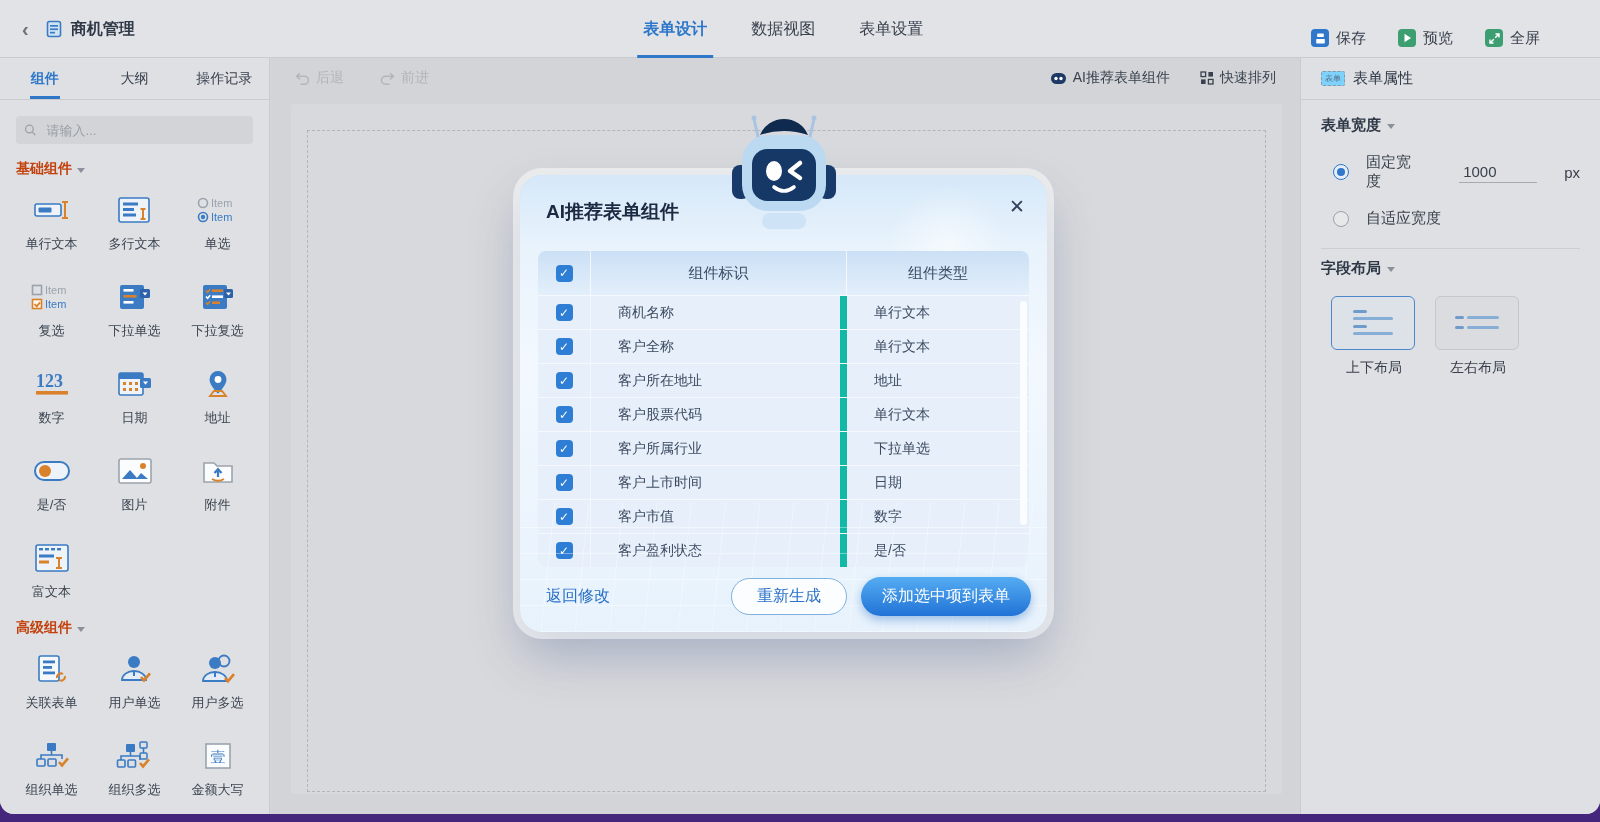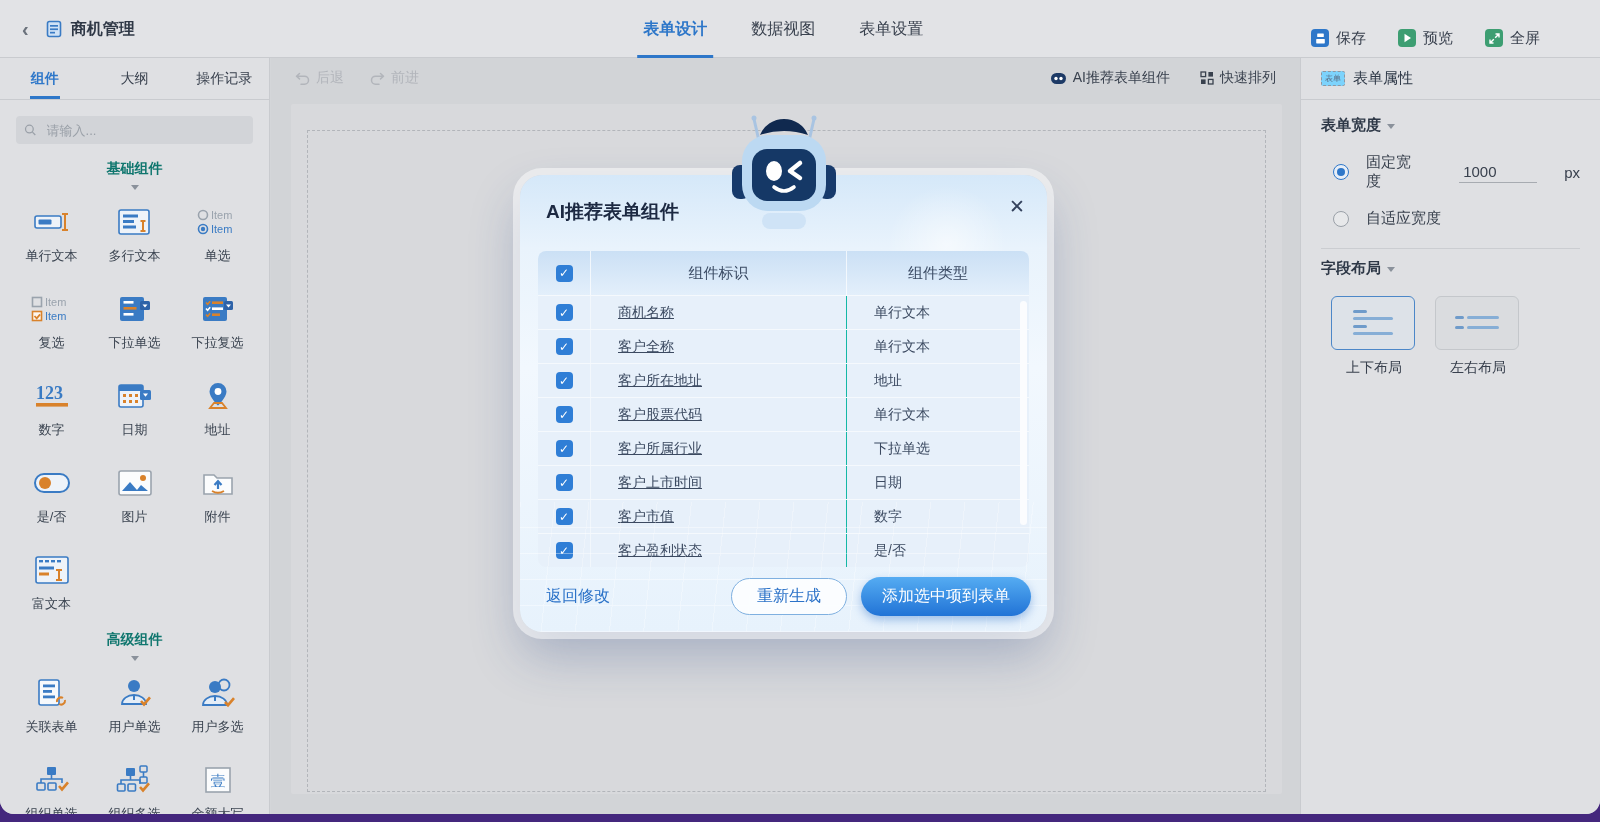--- a/index.html
+++ b/index.html
@@ -30,33 +30,33 @@
   .side-tab { flex:1; display:flex; align-items:center; justify-content:center; font-size:14px;
               color:#39414e; position:relative; cursor:pointer; }
   .side-tab.active { color:#2e77c9; font-weight:bold; }
   .side-tab.active::after { content:""; position:absolute; left:50%; transform:translateX(-50%); bottom:0; width:30px; height:3px; background:#2e77c9; }
   .search-wrap { margin:16px 16px 12px; height:28px; background:#d2d4d8; border-radius:4px;
                  display:flex; align-items:center; padding:0 8px; gap:10px; }
   .search-wrap input { border:none; outline:none; background:transparent; font-size:13px; color:#4a525e; width:100%;
                        font-family:"Liberation Sans","DejaVu Sans",sans-serif; }
   .search-wrap input::placeholder { color:#9aa0a8; }
   .side-section { margin-top:16px; }
-  .section-title { padding:0 16px; font-size:14px; font-weight:bold; color:#0f766e; display:flex; align-items:center; gap:5px;flex-direction:column; }
+  .section-title { padding:0 16px; font-size:14px; font-weight:bold; color:#c2410c; display:flex; align-items:center; gap:5px; }
   .caret { width:0; height:0; border-left:4px solid transparent; border-right:4px solid transparent;
            border-top:5px solid #8a919b; display:inline-block; margin-top:2px; }
   .comp-grid { display:grid; grid-template-columns:repeat(3,1fr); padding:14px 10px 2px; row-gap:26px; }
   .comp-item { display:flex; flex-direction:column; align-items:center; gap:7px; cursor:grab; }
   .comp-icon { height:36px; display:flex; align-items:center; justify-content:center; }
   .comp-label { font-size:13px; color:#3b4451; }
 
   
   .workspace { position:absolute; left:271px; top:58px; right:300px; bottom:0; background:#d2d4d7; }
   .canvas-toolbar { position:absolute; left:0; top:0; right:0; height:40px; display:flex; align-items:center;
                     justify-content:space-between; padding:0 24px; }
-  .undo-redo { display:flex; gap:26px; }
+  .undo-redo { display:flex; gap:36px; }
   .tool-btn { display:flex; align-items:center; gap:6px; font-size:14px; }
   .tool-btn.disabled { color:#b2b5bb; cursor:default; }
   .tool-btn.dark { color:#39414e; cursor:pointer; }
   .tool-right { display:flex; gap:30px; align-items:center; }
   .canvas-panel { position:absolute; left:20px; right:18px; top:46px; bottom:20px; background:#d8d9dc; border-radius:2px; }
   .dashed-area { position:absolute; left:16px; right:16px; top:26px; bottom:2px; border:1px dashed #b2b5ba; }
 
   
   .rightpanel { position:absolute; right:0; top:58px; bottom:0; width:300px; background:#dfe0e3;
                 border-left:1px solid #c9cbcf; z-index:4; }
@@ -94,21 +94,21 @@
   .ai-table { position:absolute; left:18px; right:18px; top:76px; height:316px; border-radius:8px; overflow:hidden; }
   .t-head { display:grid; grid-template-columns:52px 257px 1fr; height:44px;
             background:linear-gradient(180deg,#cbe0f5,#e3effb); align-items:center; }
   .t-head .hcell { text-align:center; font-size:15px; color:#3a4a63; }
   .t-row { display:grid; grid-template-columns:52px 257px 1fr; height:34px; background:#e7f0fa;
            border-top:1px solid #f5f9fd; align-items:center; }
   .cellcb { display:flex; justify-content:center; }
   .cb { width:17px; height:17px; border-radius:4px; background:#2f7ed6; color:#fff; font-size:12px; font-weight:bold;
         display:flex; align-items:center; justify-content:center; line-height:1; cursor:pointer; }
   .t-row .cname, .t-row .ctype { font-size:14px; color:#3c4a61; padding-left:27px; }
-  .t-row .cname { border-left:1px solid #f2f7fc; border-right:1px solid #14b8a6; height:100%; display:flex; align-items:center;text-decoration:underline; }
+  .t-row .cname { border-left:1px solid #f2f7fc; border-right:7px solid #14b8a6; height:100%; display:flex; align-items:center; }
   .t-head .hname { border-left:1px solid rgba(255,255,255,0.7); border-right:1px solid rgba(255,255,255,0.7);
                    height:100%; display:flex; align-items:center; justify-content:center; }
   .scrollbar { position:absolute; right:2px; top:48px; bottom:8px; width:7px; }
   .scroll-thumb { position:absolute; top:2px; width:7px; height:86%; background:#fbfcfe; border-radius:4px; cursor:pointer; }
 
   .grid-bg { position:absolute; left:0; right:0; bottom:0; height:130px; border-radius:0 0 22px 22px; overflow:hidden;
              pointer-events:none; opacity:.55;
              background:
                repeating-linear-gradient(0deg, rgba(255,255,255,0.7) 0 1px, transparent 1px 26px),
                repeating-linear-gradient(96deg, rgba(255,255,255,0.55) 0 1px, transparent 1px 34px); }

